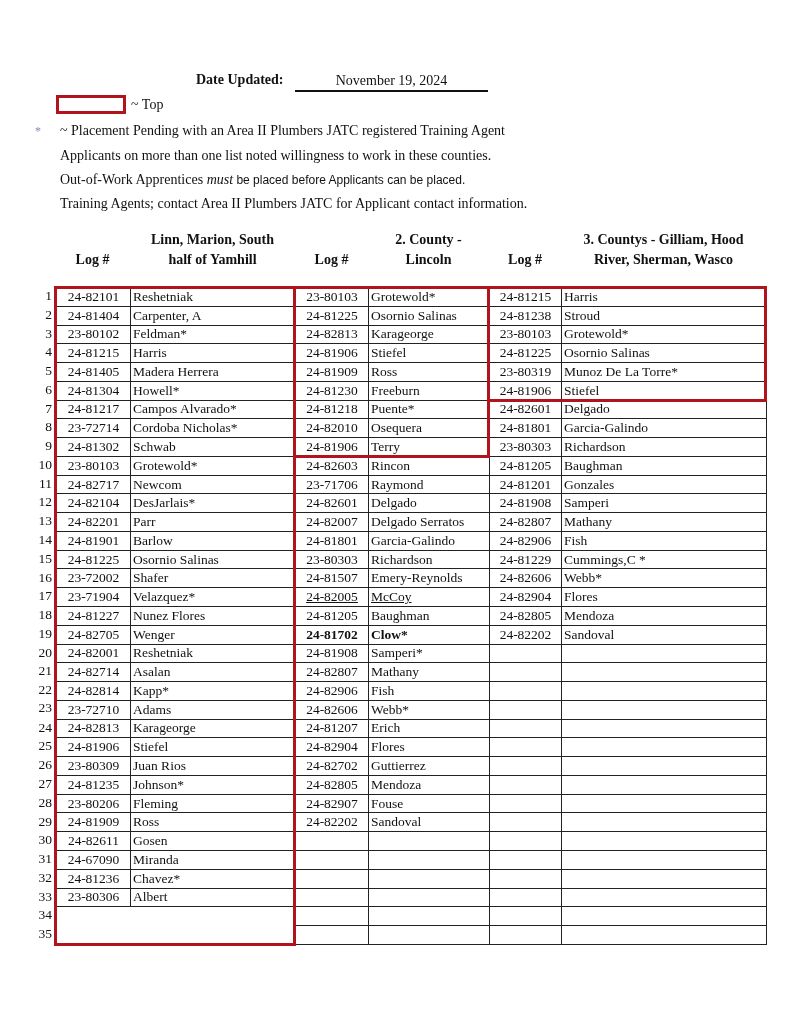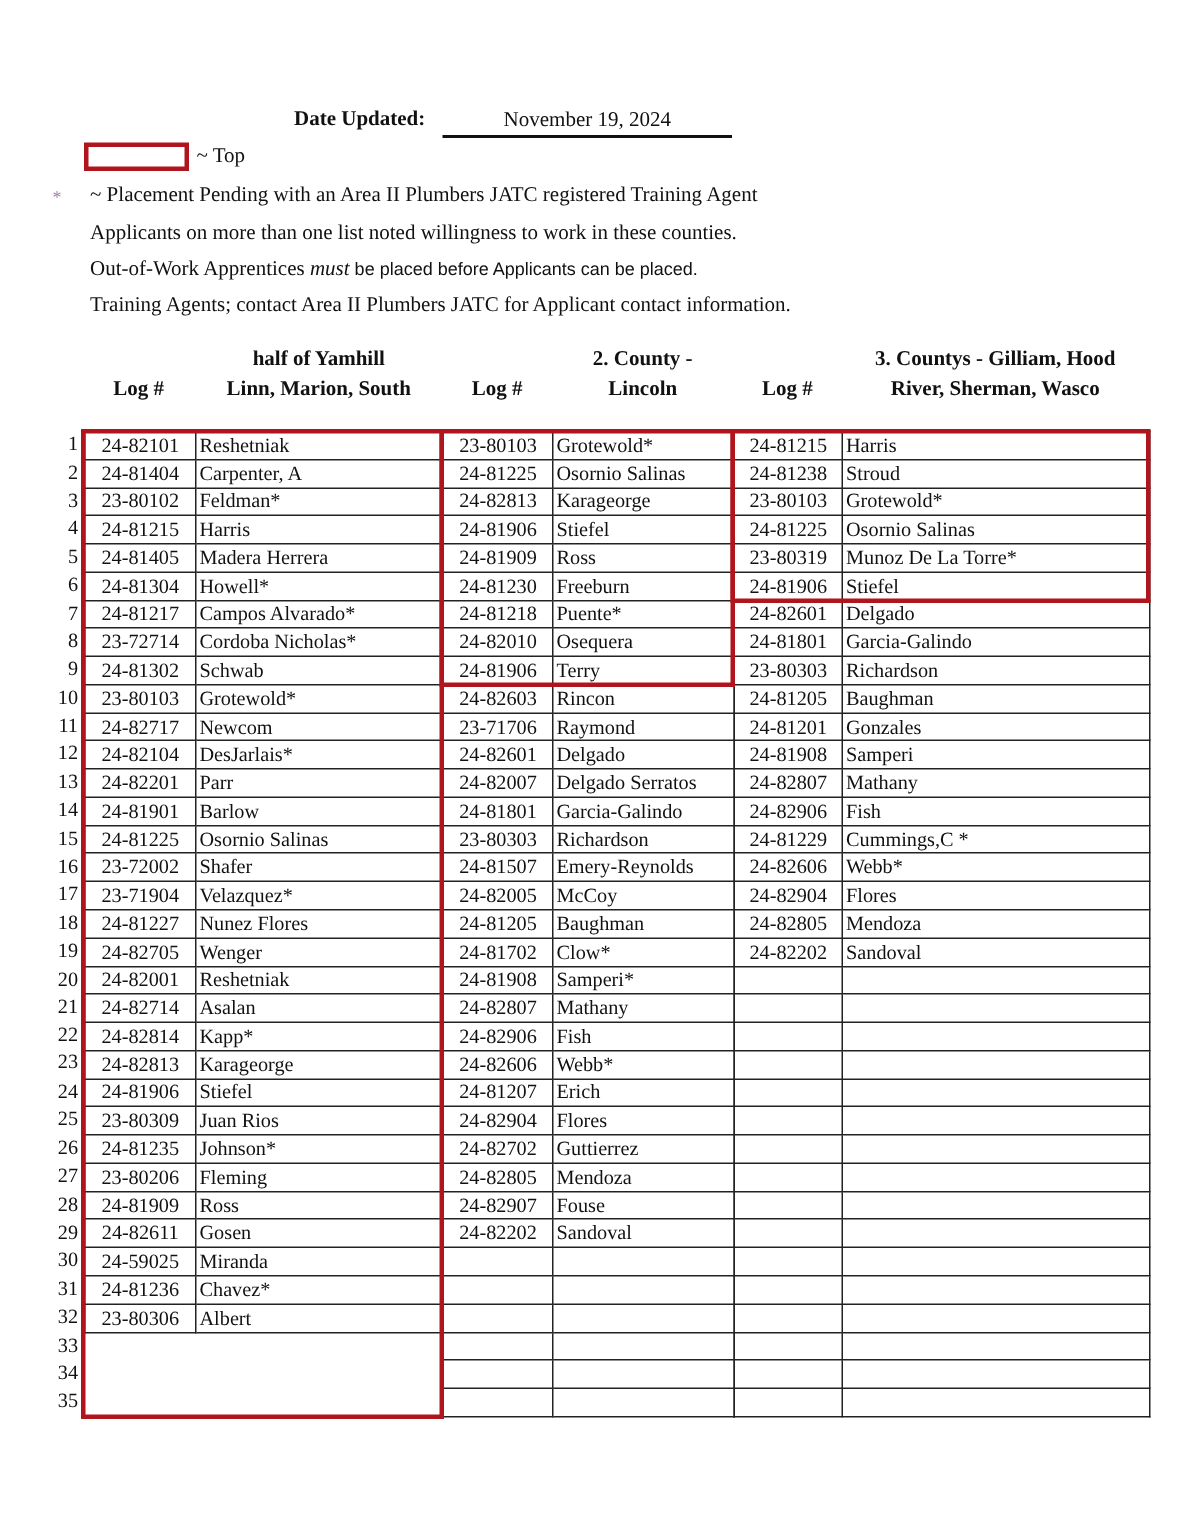--- a/index.html
+++ b/index.html
@@ -37,22 +37,22 @@
 <div class="abs asterisk">*</div>
 <div class="abs note" style="top:123px">~ Placement Pending with an Area II Plumbers JATC registered Training Agent</div>
 <div class="abs note" style="top:148px">Applicants on more than one list noted willingness to work in these counties.</div>
 <div class="abs note" style="top:172px">
   <span>Out-of-Work Apprentices </span><i>must</i><span class="note-sans"> be placed before Applicants can be placed.</span>
 </div>
 <div class="abs note" style="top:196px">Training Agents; contact Area II Plumbers JATC for Applicant contact information.</div>
 
 <div class="abs hdr" style="left:55px; top:250px; width:75px;">Log #</div>
 <div class="abs hdr" style="left:130px; top:230px; width:165px;">
+  <div>Linn, Marion, South</div>
   <div>half of Yamhill</div>
-  <div>Linn, Marion, South</div>
 </div>
 <div class="abs hdr" style="left:295px; top:250px; width:73px;">Log #</div>
 <div class="abs hdr" style="left:368px; top:230px; width:121px;">
   <div>2. County -</div>
   <div>Lincoln</div>
 </div>
 <div class="abs hdr" style="left:489px; top:250px; width:72px;">Log #</div>
 <div class="abs hdr" style="left:561px; top:230px; width:205px;">
   <div>3. Countys - Gilliam, Hood</div>
   <div>River, Sherman, Wasco</div>
@@ -184,20 +184,24 @@
       </tr>
       <tr style="height: 18.77px;">
         <td class="log">24-82714</td>
         <td>Asalan</td>
       </tr>
       <tr style="height: 18.77px;">
         <td class="log">24-82814</td>
         <td>Kapp*</td>
       </tr>
       <tr style="height: 18.77px;">
+        <td class="log">23-72710</td>
+        <td>Adams</td>
+      </tr>
+      <tr style="height: 18.77px;">
         <td class="log">24-82813</td>
         <td>Karageorge</td>
       </tr>
       <tr style="height: 18.77px;">
         <td class="log">24-81906</td>
         <td>Stiefel</td>
       </tr>
       <tr style="height: 18.77px;">
         <td class="log">23-80309</td>
         <td>Juan Rios</td>
@@ -212,21 +216,21 @@
       </tr>
       <tr style="height: 18.77px;">
         <td class="log">24-81909</td>
         <td>Ross</td>
       </tr>
       <tr style="height: 18.77px;">
         <td class="log">24-82611</td>
         <td>Gosen</td>
       </tr>
       <tr style="height: 18.77px;">
-        <td class="log">24-59025</td>
+        <td class="log">24-67090</td>
         <td>Miranda</td>
       </tr>
       <tr style="height: 18.77px;">
         <td class="log">24-81236</td>
         <td>Chavez*</td>
       </tr>
       <tr style="height: 18.77px;">
         <td class="log">23-80306</td>
         <td>Albert</td>
       </tr>
@@ -295,29 +299,29 @@
         <td>Garcia-Galindo</td>
       </tr>
       <tr style="height: 18.77px;">
         <td class="log">23-80303</td>
         <td>Richardson</td>
       </tr>
       <tr style="height: 18.77px;">
         <td class="log">24-81507</td>
         <td>Emery-Reynolds</td>
       </tr>
-      <tr style="height: 18.77px;">
+      <tr style="height: 18.77px; text-decoration: underline;">
         <td class="log">24-82005</td>
         <td>McCoy</td>
       </tr>
       <tr style="height: 18.77px;">
         <td class="log">24-81205</td>
         <td>Baughman</td>
       </tr>
-      <tr style="height: 18.77px;">
+      <tr style="height: 18.77px; font-weight: bold;">
         <td class="log">24-81702</td>
         <td>Clow*</td>
       </tr>
       <tr style="height: 18.77px;">
         <td class="log">24-81908</td>
         <td>Samperi*</td>
       </tr>
       <tr style="height: 18.77px;">
         <td class="log">24-82807</td>
         <td>Mathany</td>

